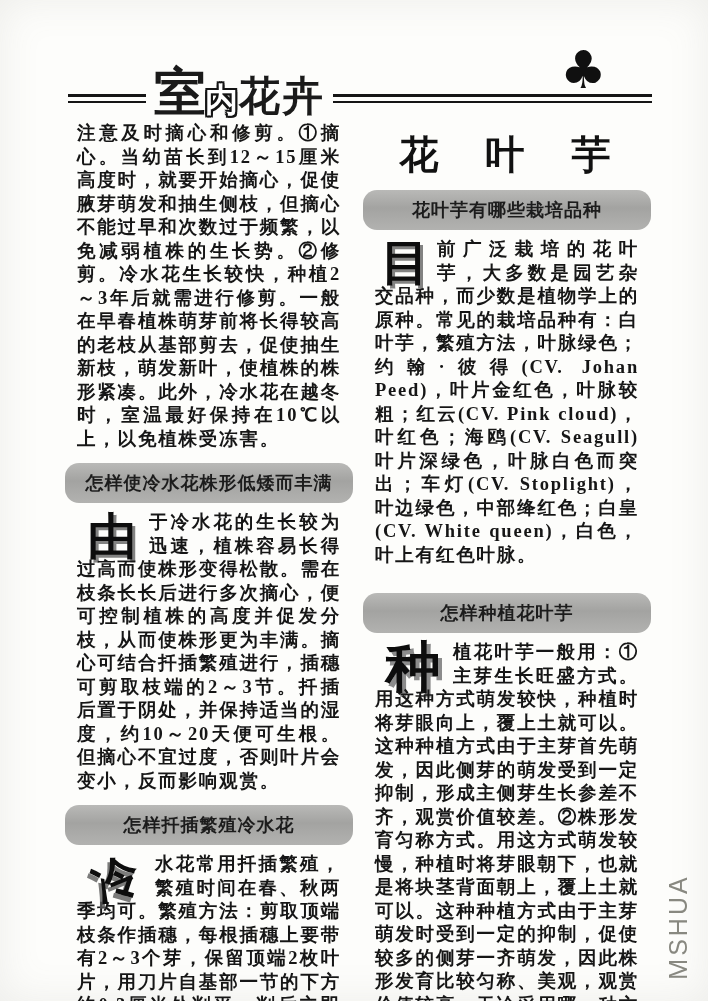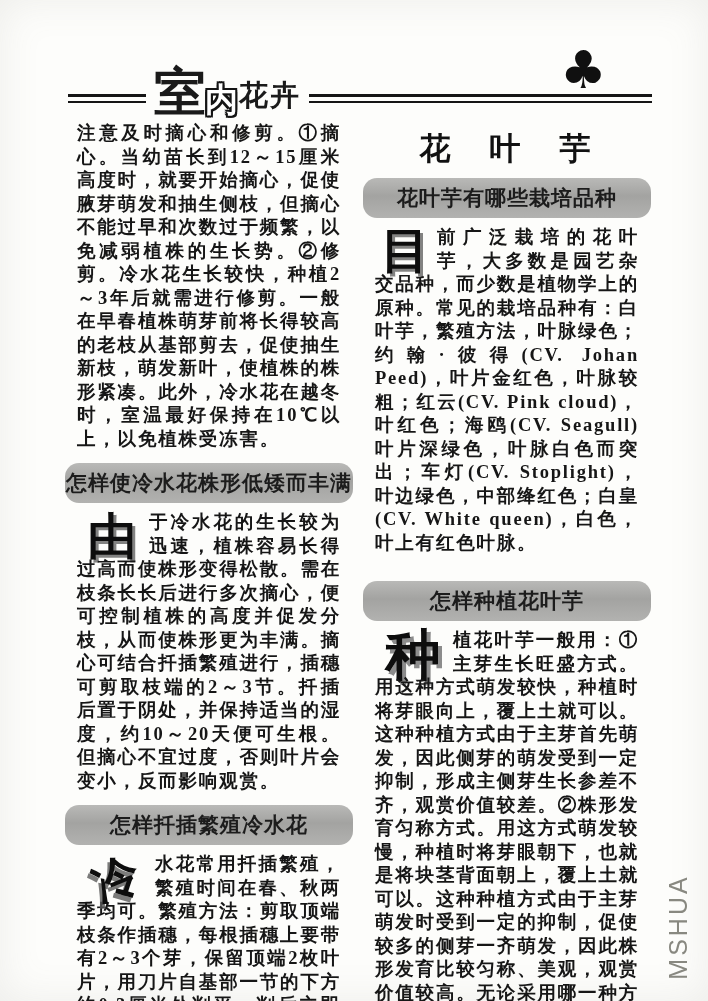--- a/index.html
+++ b/index.html
@@ -40,21 +40,21 @@
   .title-outline {
     font-size: 33px;
     color: #ffffff;
     margin: 0 1px 2px 1px;
     text-shadow:
       -2px -2px 0 #141414, 2px -2px 0 #141414,
       -2px  2px 0 #141414, 2px  2px 0 #141414,
       -2px  0   0 #141414, 2px  0   0 #141414,
        0   -2px 0 #141414, 0    2px 0 #141414;
   }
-  .title-rest  { font-size: 29px; letter-spacing: 2px; margin-bottom: 8px; }
+  .title-rest  { font-size: 41px; letter-spacing: 2px; margin-bottom: 1px; }
   .club {
     position: absolute;
     left: 560px; top: 44px;
     font-size: 52px;
     line-height: 1;
     color: #101010;
     font-family: "DejaVu Sans", sans-serif;
   }
 
   
@@ -81,34 +81,34 @@
   .section-bar {
     height: 40px;
     margin: 8px 0 8px 0;
     border-radius: 14px;
     background: linear-gradient(180deg, #b9b9b7 0%, #a3a3a1 45%, #b2b2b0 100%);
     display: flex;
     align-items: center;
     justify-content: center;
     font-family: "Liberation Sans", sans-serif;
     font-weight: 700;
-    font-size: 21px;
+    font-size: 18px;
     letter-spacing: 1px;
     color: #1c1c1c;
   }
   .bar-l1 { margin-top: 8px; }
   .bar-l2 { margin-top: 4px; }
   .bar-r2 { margin-top: 26px; }
 
   .chapter-title {
     margin: 18px 0 4px 0;
     text-align: center;
     font-family: "Liberation Sans", sans-serif;
     font-weight: 900;
-    font-size: 31px;
+    font-size: 39px;
     letter-spacing: 4px;
     color: #111;
   }
 
   
   .dropcap {
     float: left;
     font-family: "Liberation Sans", sans-serif;
     font-weight: 900;
     color: #0d0d0d;

